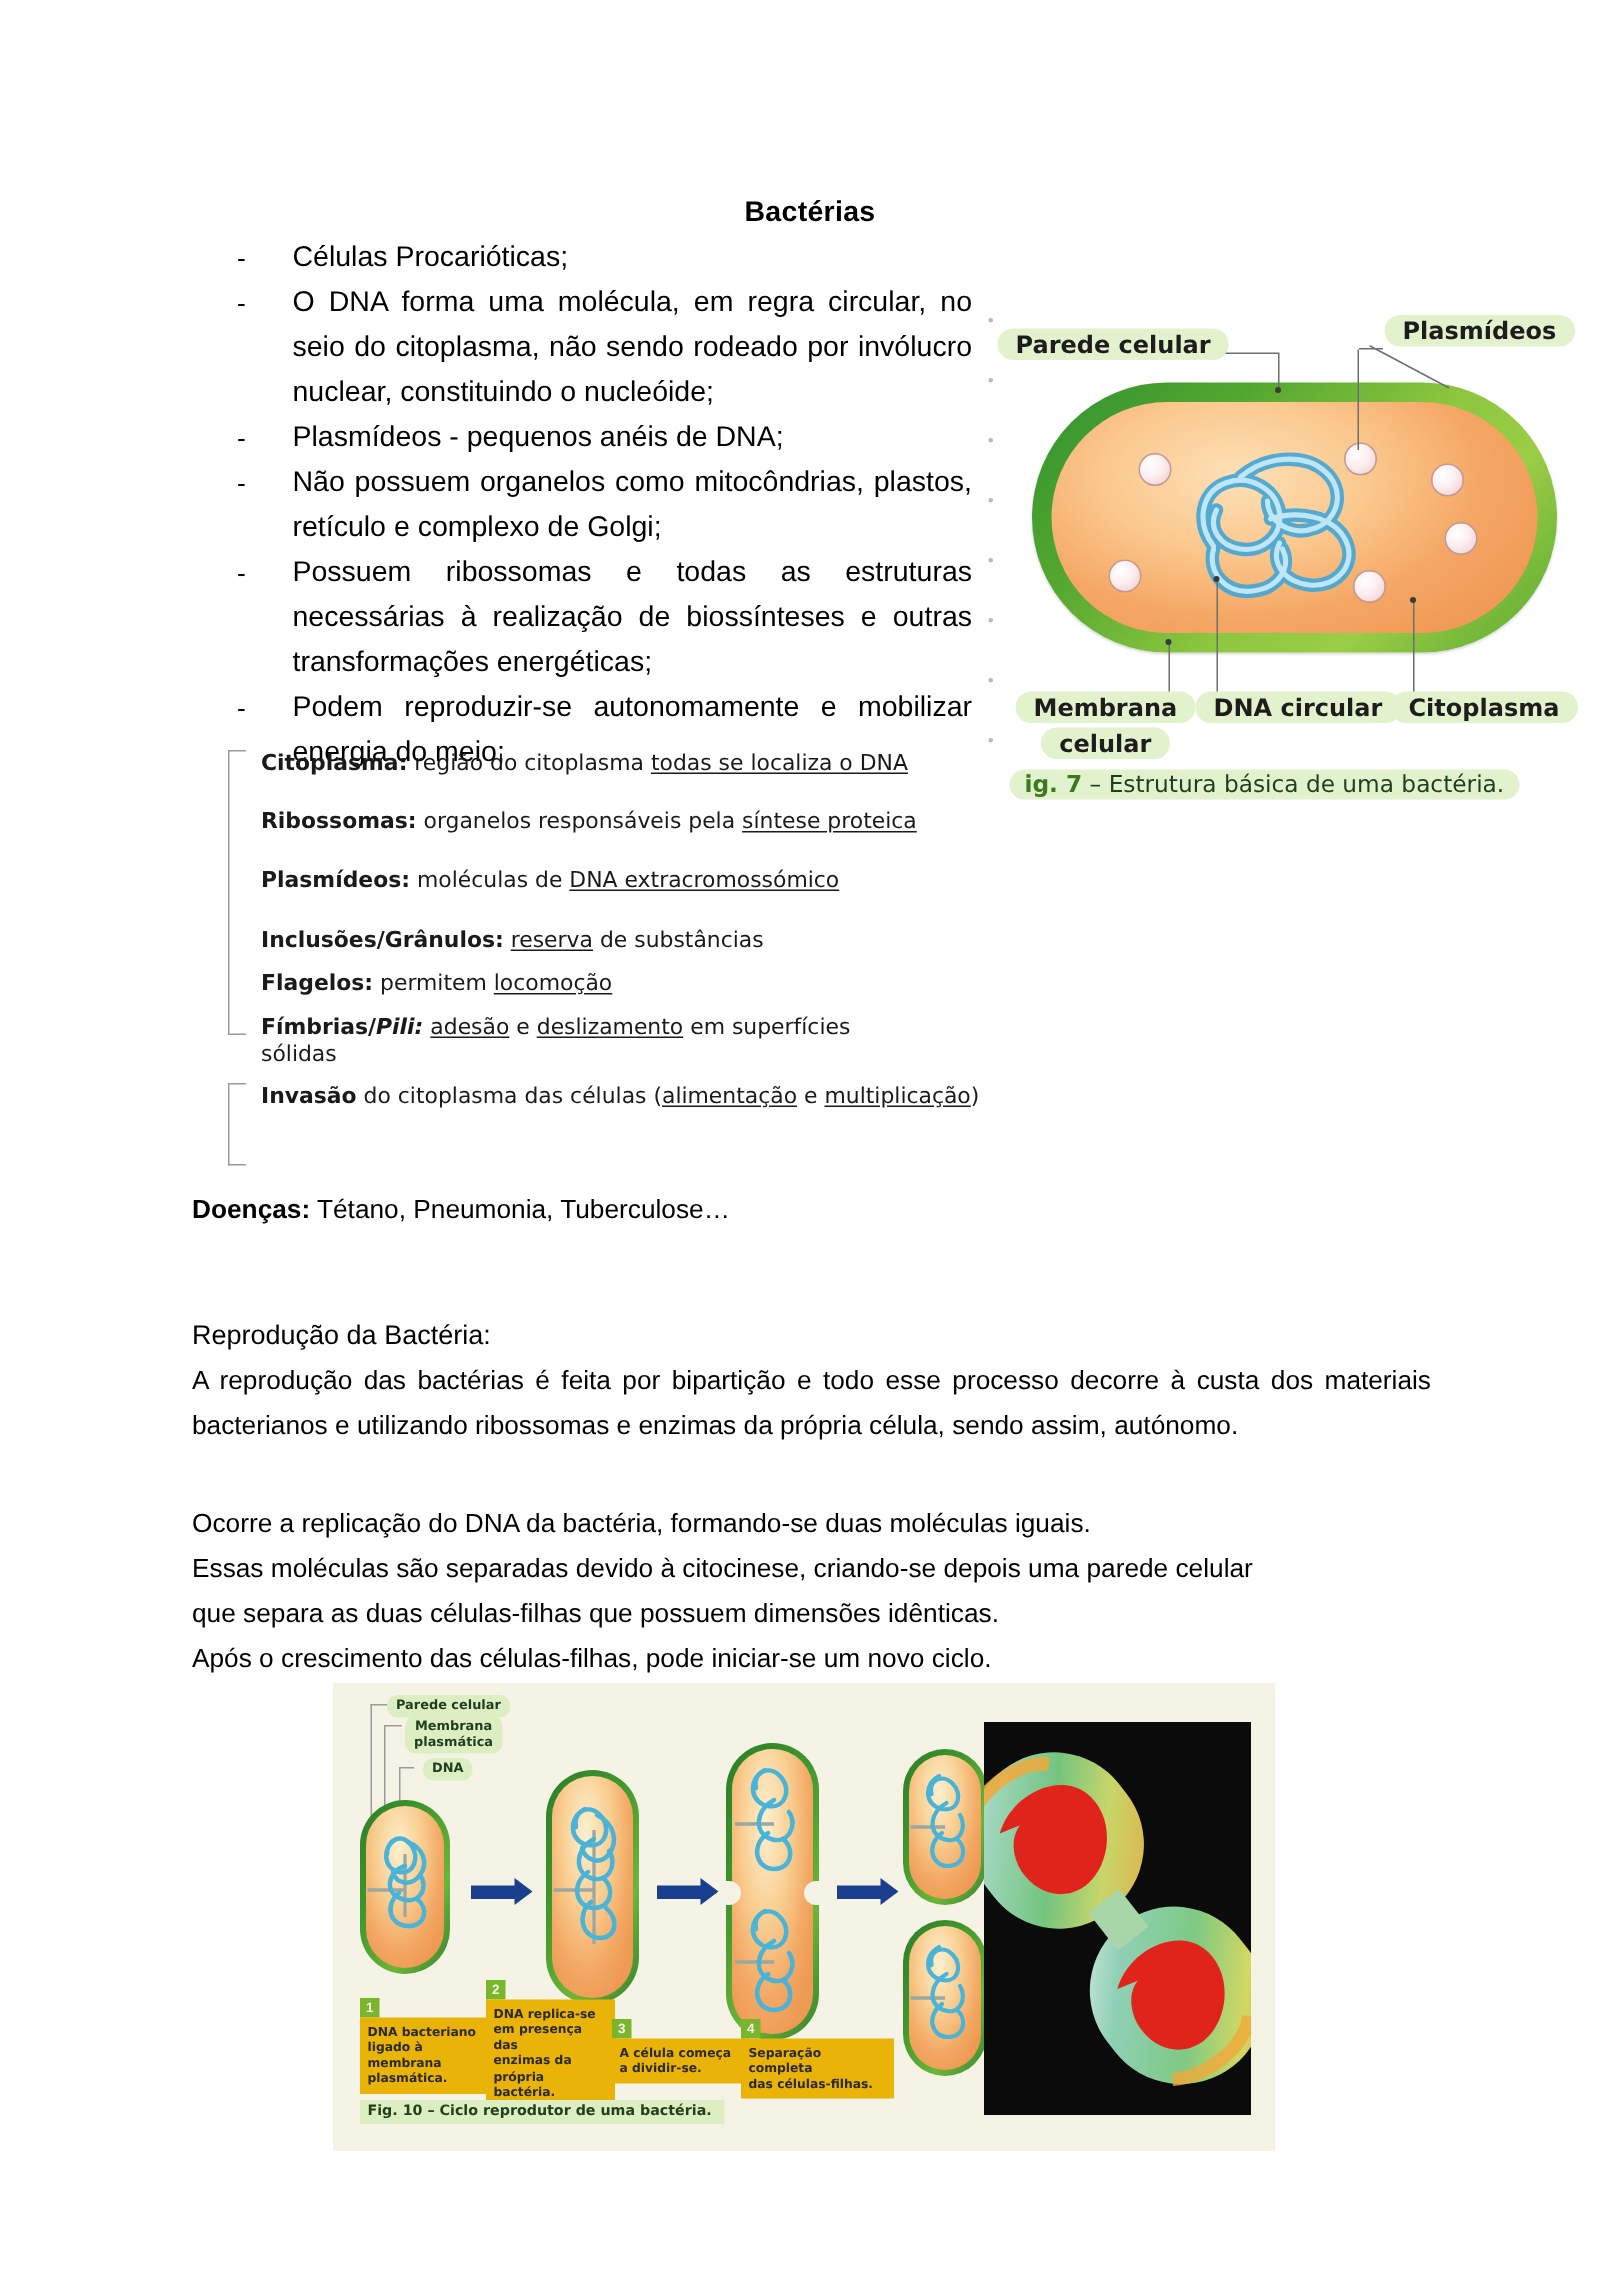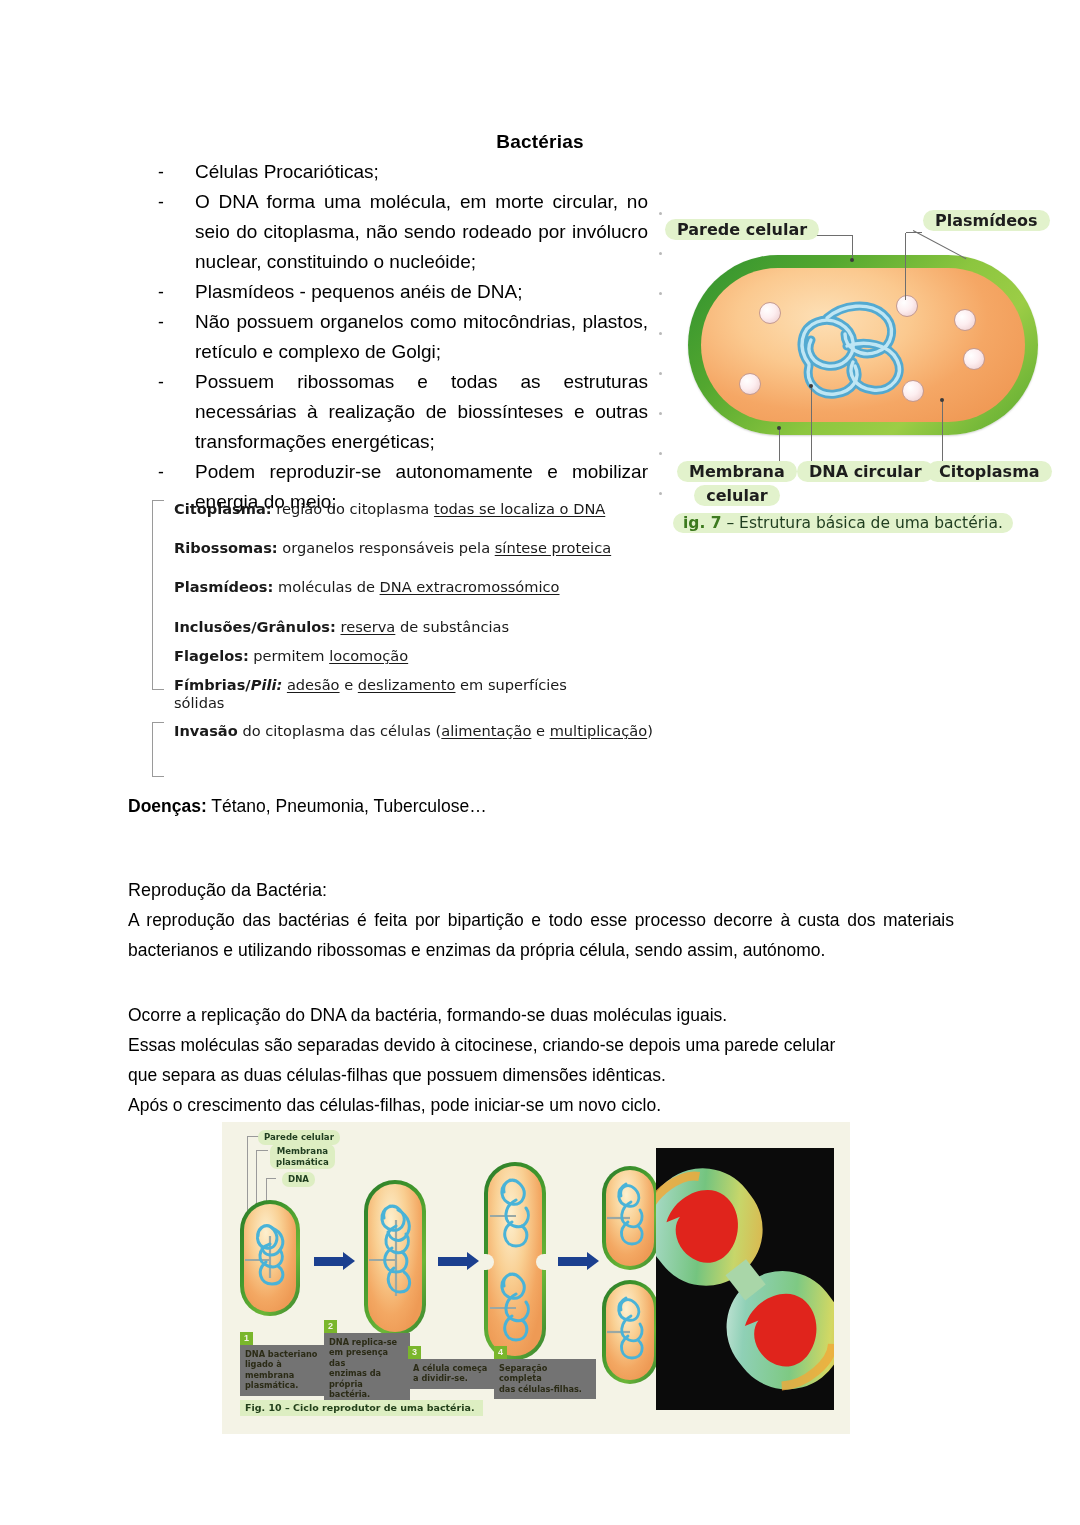--- a/index.html
+++ b/index.html
@@ -90,21 +90,21 @@
     background:radial-gradient(circle at 35% 33%,#fff 0%,#fdeef0 45%,#f3d9da 75%,#d6b1ad 100%);
     border:1px solid #c39a92;
   }
 
   
   .fig10{
     position:absolute;left:222px;top:1122px;width:628px;height:312px;
     background:#f4f3e6;
   }
   .f10lab{
-    position:absolute;background:#737373;color:#2b2b16;
+    position:absolute;background:#eab308;color:#2b2b16;
     font-size:8.2px;line-height:10.4px;padding:4px 5px 5px 5px;
     font-family:"DejaVu Sans","Liberation Sans",sans-serif;font-weight:bold;
   }
   .f10num{
     position:absolute;width:13px;height:13px;background:#7ab62c;color:#f4f3e6;
     font-size:9px;font-weight:bold;text-align:center;line-height:13px;
   }
   .f10cap{
     position:absolute;background:#ddeec2;color:#22401a;
     font-size:9.5px;font-weight:bold;padding:2px 8px 3px 5px;white-space:nowrap;
@@ -140,21 +140,21 @@
 
   <div class="doc-title">Bactérias</div>
 
   <div class="bullets">
     <div class="bullet">
       <span class="dash">-</span>
       <span class="btxt nojust">Células Procarióticas;</span>
     </div>
     <div class="bullet">
       <span class="dash">-</span>
-      <span class="btxt">O DNA forma uma molécula, em morte circular, no seio do citoplasma, não sendo rodeado por invólucro nuclear, constituindo o nucleóide;</span>
+      <span class="btxt">O DNA forma uma molécula, em regra circular, no seio do citoplasma, não sendo rodeado por invólucro nuclear, constituindo o nucleóide;</span>
     </div>
     <div class="bullet">
       <span class="dash">-</span>
       <span class="btxt nojust">Plasmídeos - pequenos anéis de DNA;</span>
     </div>
     <div class="bullet">
       <span class="dash">-</span>
       <span class="btxt">Não possuem organelos como mitocôndrias, plastos, retículo e complexo de Golgi;</span>
     </div>
     <div class="bullet">

